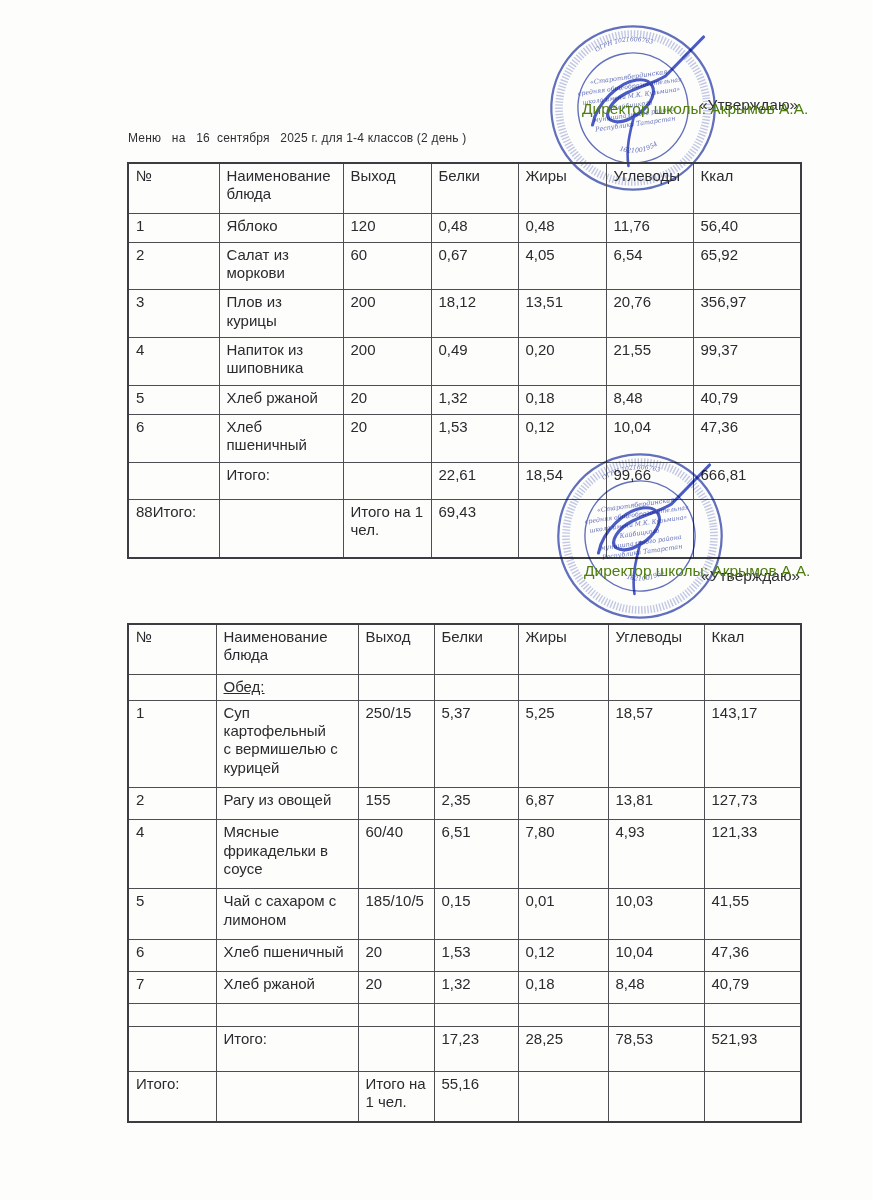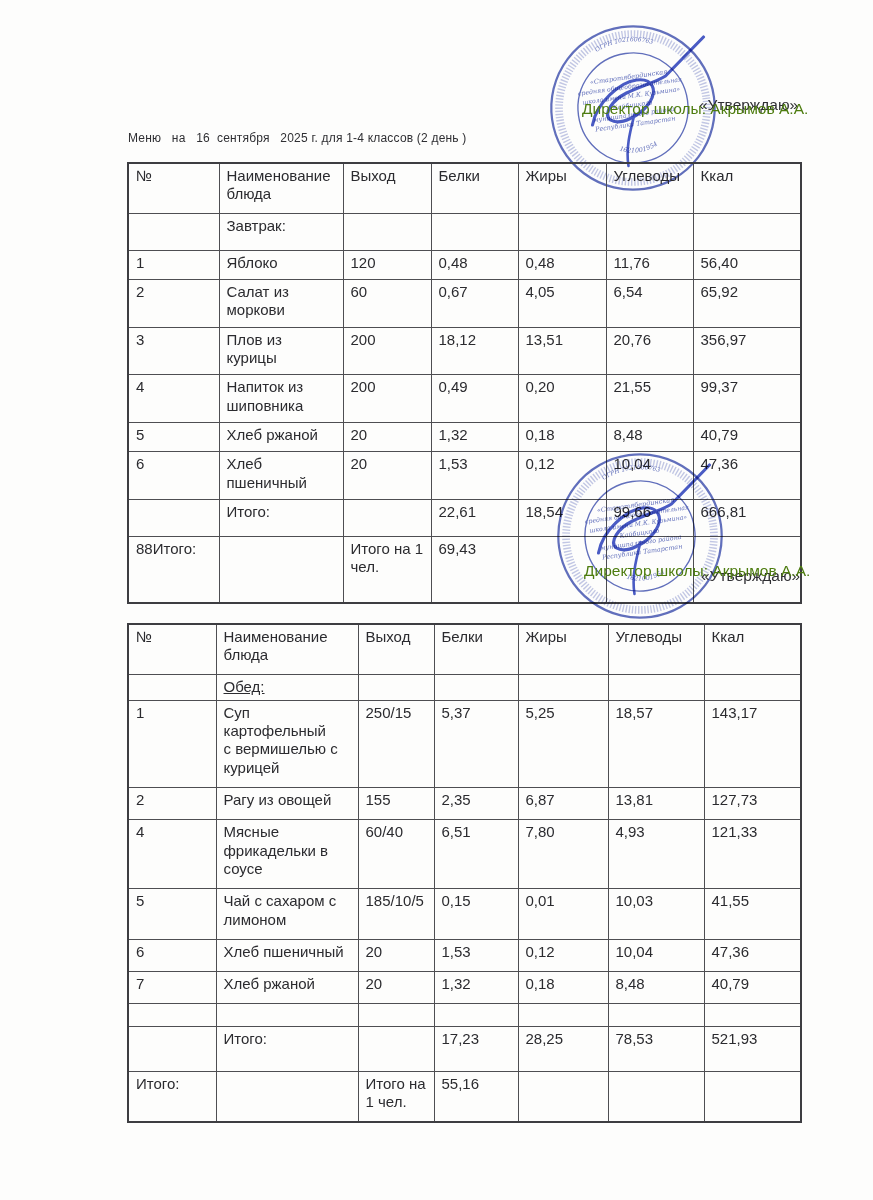--- a/index.html
+++ b/index.html
@@ -17,21 +17,21 @@
   .menu-table th,.menu-table td{
     border:1.4px solid #4e4e52;padding:3px 7px 7px;text-align:left;vertical-align:top;
     white-space:pre-line;font-weight:normal;line-height:1.22;overflow:hidden;
   }
   .menu-table th{padding-bottom:9px;}
   .t1 .row-section td{padding-bottom:15px;}
   .t1 .row-total td{padding-bottom:15px;}
   .t2 tbody td{padding-bottom:10px;}
   .t2 .row-section td{padding-bottom:4px;text-decoration:underline;}
   .t2 .row-total td{padding-bottom:22px;}
-  .row-grand td{padding-bottom:25px;}
+  .row-grand td{padding-bottom:18px;}
   .row-empty td{padding:0;height:12px;}
   .approve{position:absolute;font-size:15.5px;color:#2f2f33;margin-top:36px;}
   .director{position:absolute;font-size:15.5px;color:#4d7c0f;}
   .stamp{position:absolute;mix-blend-mode:multiply;opacity:.88;pointer-events:none;transform:rotate(-8deg);}
   .sig{position:absolute;mix-blend-mode:multiply;opacity:.92;pointer-events:none;}
   .st{stroke:var(--ink,#4c5cb5);fill:none;}
   .sf{fill:var(--ink,#4c5cb5);}
   .sigp{stroke:var(--sig,#3a4ec2);fill:none;stroke-linecap:round;stroke-linejoin:round;}
   .stamp text{font-family:"DejaVu Serif",serif;font-style:italic;}
 </style>
@@ -85,29 +85,20 @@
           <th>Наименование
 блюда</th>
           <th>Выход</th>
           <th>Белки</th>
           <th>Жиры</th>
           <th>Углеводы</th>
           <th>Ккал</th>
         </tr>
       </thead>
     <tbody>
-        <tr class="row-section">
-          <td></td>
-          <td>Завтрак:</td>
-          <td></td>
-          <td></td>
-          <td></td>
-          <td></td>
-          <td></td>
-        </tr>
         <tr class="row-item">
           <td>1</td>
           <td>Яблоко</td>
           <td>120</td>
           <td>0,48</td>
           <td>0,48</td>
           <td>11,76</td>
           <td>56,40</td>
         </tr>
         <tr class="row-item">

